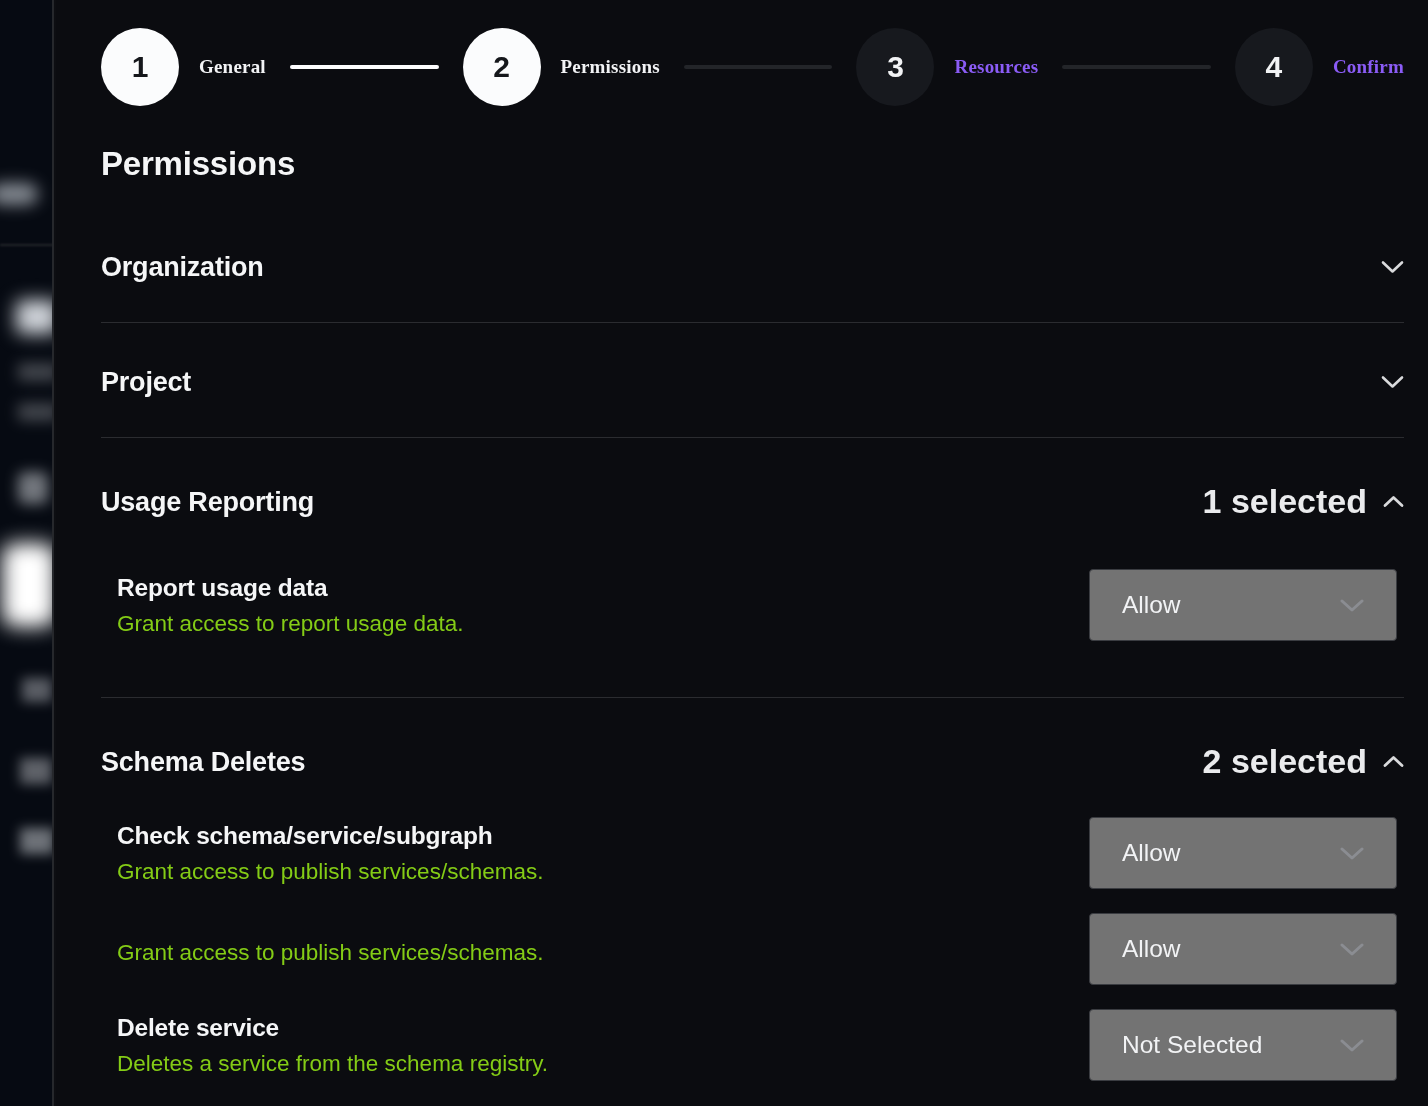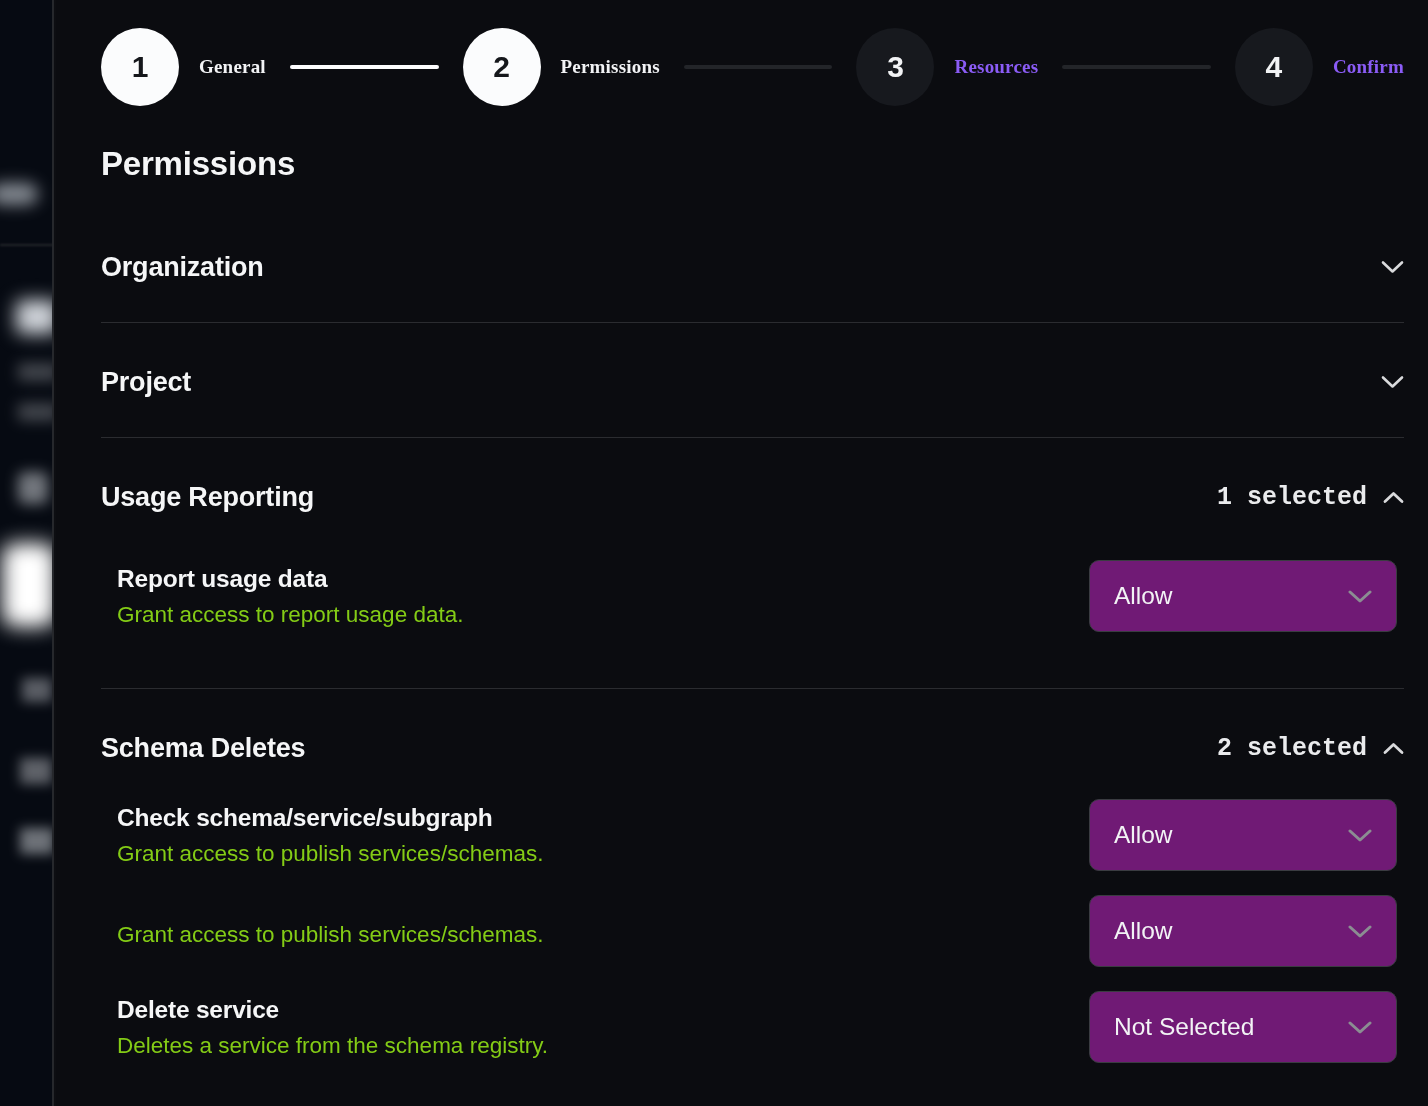--- a/index.html
+++ b/index.html
@@ -56,35 +56,35 @@
 
   
   h1.page-title { font-size:33px; font-weight:700; margin:38px 0 24px; letter-spacing:-.2px; line-height:40px; }
 
   
   .section { border-bottom:1px solid #2b2c30; padding:44px 0 40px; }
   .section.with-items { padding-bottom:56px; }
   .section.last { border-bottom:none; padding-bottom:24px; }
   .section-header { display:flex; justify-content:space-between; align-items:center; cursor:pointer; }
   .section-title { font-size:27px; font-weight:600; line-height:30px; letter-spacing:-.2px;text-align:center; }
-  .section-meta { display:flex; align-items:center; gap:16px; font-size:25px; font-weight:600; color:#eaebed;font-family:Liberation Mono, monospace; }
+  .section-meta { display:flex; align-items:center; gap:16px; font-size:34px; font-weight:600; color:#eaebed; }
   .chev { display:inline-flex; color:#d9dadc; }
 
   .items { margin-top:48px; display:flex; flex-direction:column; gap:24px; }
   .section4 .items { margin-top:36px; }
   .item-row { display:flex; justify-content:space-between; align-items:center; min-height:72px; }
   .item-text { padding-left:16px; }
   .item-title { font-size:24.5px; font-weight:700; line-height:30px; letter-spacing:-.2px; }
   .item-desc { font-size:22.5px; color:#84cc16; margin-top:8px; line-height:26px; }
 
   .select {
     width:308px; height:72px; margin-right:7px;
-    background:#701a75; border:1.5px solid #3a3c41; border-radius:10px;
+    background:#737373; border:1.5px solid #3a3c41; border-radius:4px;
     display:flex; align-items:center; justify-content:space-between;
-    padding:0 24px; cursor:pointer; flex:0 0 auto;
+    padding:0 32px; cursor:pointer; flex:0 0 auto;
   }
   .select-value { font-size:24.5px; color:#f2f3f5; }
   .select .chev { color:#8b8d92; }
 </style>
 </head>
 <body>
 
 <aside class="sidebar">
   <div class="blob b-pill"></div>
   <div class="blob b-line"></div>

